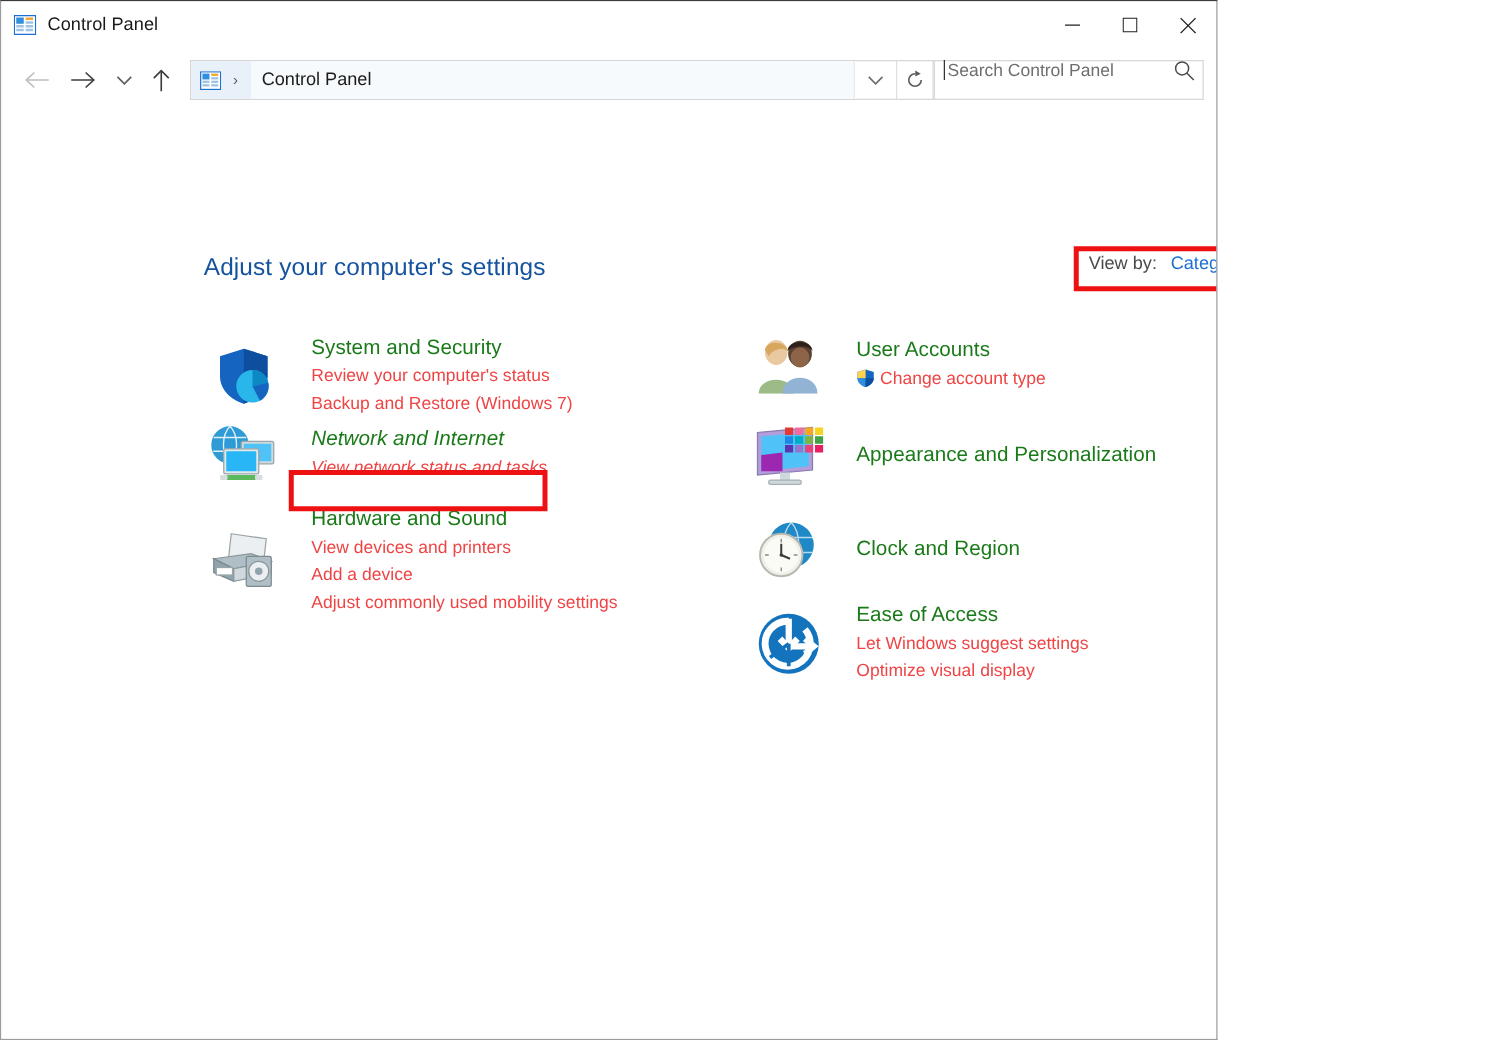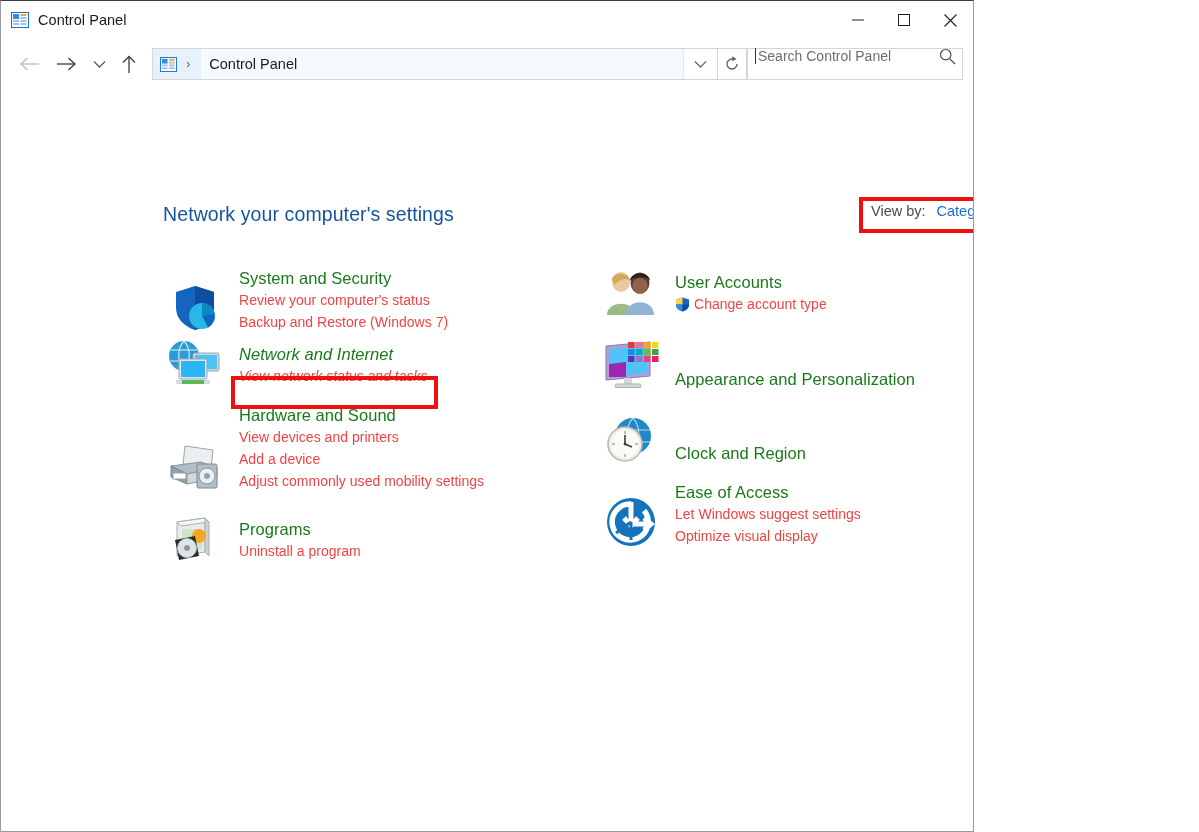--- a/index.html
+++ b/index.html
@@ -230,21 +230,22 @@
   #annot-network { left: 230px; top: 287px;  width: 207px; height: 33px; }
 
   
   .column { position: absolute; top: 178px; }
   #col-left  { left: 162px; width: 420px; }
   #col-right { left: 598px; width: 430px; }
 
   .category {
     position: relative;
     display: flex;
-    align-items: flex-end;
+    align-items: center;
+    gap: 10px;
   }
 
   .cat-icon {
     width: 64px;
     flex: 0 0 64px;
     display: flex;
     justify-content: center;
     padding-top: 2px;
   }
 
@@ -374,21 +375,21 @@
       <input id="search-input" type="text" placeholder="Search Control Panel" style="">
       <svg width="17" height="17" viewBox="0 0 17 17">
         <circle cx="6.7" cy="6.7" r="5.2" fill="none" stroke="#4a4a4a" stroke-width="1.2"></circle>
         <line x1="10.6" y1="10.6" x2="16" y2="16" stroke="#4a4a4a" stroke-width="1.2"></line>
       </svg>
     </div>
   </div>
 
   <div id="content">
 
-    <div id="page-heading">Network your computer's settings</div>
+    <div id="page-heading">Adjust your computer's settings</div>
 
     <div id="viewby">
       <span id="viewby-label">View by:</span>
       <span id="viewby-value">Category</span>
       <span id="viewby-caret">▾</span>
     </div>
 
     <div class="column" id="col-left">
 
       <div class="category">
@@ -442,38 +443,20 @@
           </svg>
         </div>
         <div class="cat-body">
           <span class="cat-title">Hardware and Sound</span>
           <a class="cat-link">View devices and printers</a>
           <a class="cat-link">Add a device</a>
           <a class="cat-link">Adjust commonly used mobility settings</a>
         </div>
       </div>
 
-      <div class="category" style="margin-top:20px;">
-        <div class="cat-icon">
-          <svg width="52" height="48" viewBox="0 0 52 48">
-            <path d="M8 8 L36 4 L36 38 L8 42 Z" fill="#e8eced" stroke="#a8b0b3"></path>
-            <path d="M8 8 L36 4 L40 8 L12 12 Z" fill="#f4f7f7" stroke="#a8b0b3"></path>
-            <path d="M36 4 L36 38 L40 42 L40 8 Z" fill="#c9d1d3" stroke="#a8b0b3"></path>
-            <rect x="13" y="15" width="20" height="20" fill="#cde3c2"></rect>
-            <circle cx="30" cy="22" r="7" fill="#f5a623"></circle>
-            <path d="M6 26 L26 22 L30 42 L10 46 Z" fill="#2b2b2b"></path>
-            <circle cx="18" cy="34" r="9.5" fill="#dfe5e7" stroke="#b4bcbf"></circle>
-            <circle cx="18" cy="34" r="3" fill="#8e9a9e"></circle>
-          </svg>
-        </div>
-        <div class="cat-body">
-          <span class="cat-title">Programs</span>
-          <a class="cat-link">Uninstall a program</a>
-        </div>
-      </div>
     </div>
 
     <div class="column" id="col-right">
 
       <div class="category">
         <div class="cat-icon">
           <svg width="54" height="46" viewBox="0 0 54 46">
             <ellipse cx="17" cy="13" rx="9" ry="10" fill="#e8c9a0"></ellipse>
             <path d="M8 11 C8 3 26 3 26 12 C24 8 14 10 11 16 Z" fill="#d8a75f"></path>
             <path d="M3 46 C3 31 31 31 31 46 Z" fill="#9cbb86"></path>

